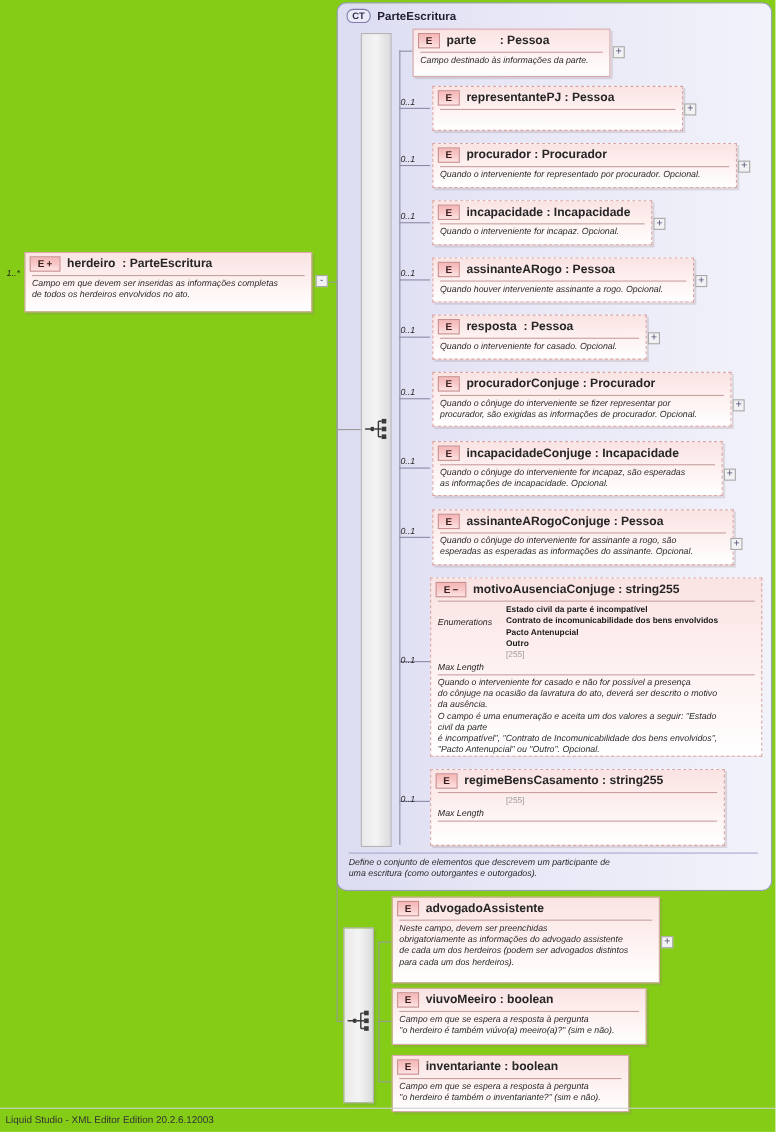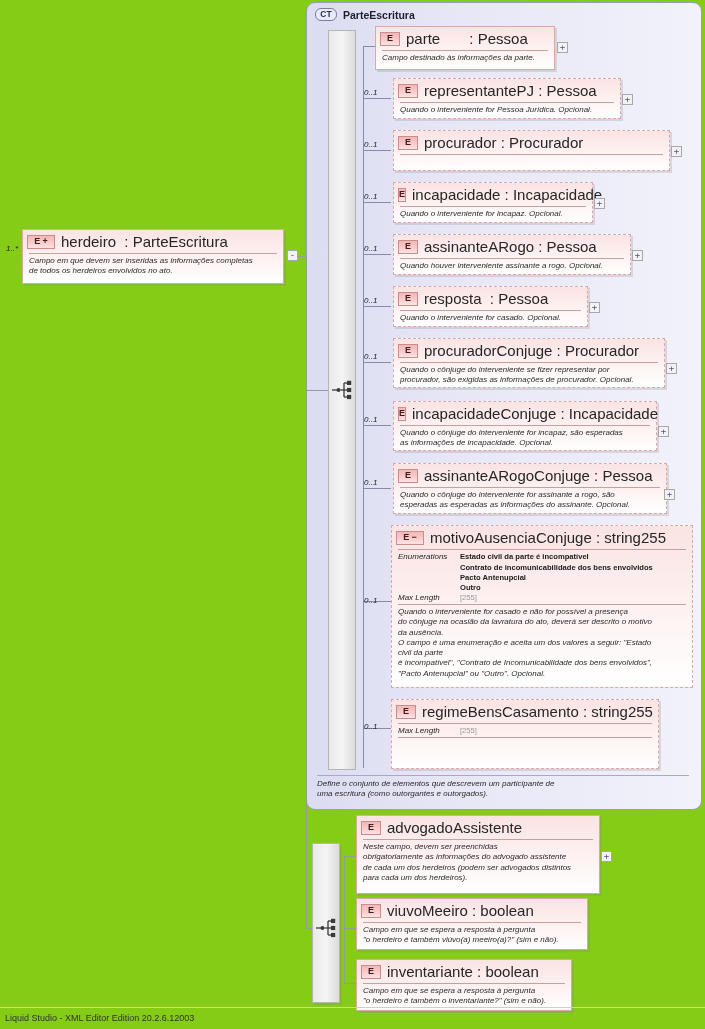--- a/index.html
+++ b/index.html
@@ -48,22 +48,22 @@
   }
   .etag.wide { width: 28px; }
   .etag .plus, .etag .minus {
     display: inline-block;
     margin-left: 2px;
     font-size: 9px;
     font-weight: bold;
     line-height: 1;
   }
   .node-title {
-    font-size: 15px;
-    font-weight: normal;
+    font-size: 11px;
+    font-weight: bold;
     color: #262626;
     white-space: pre;
     line-height: 1.15;
   }
   .node-sep {
     height: 0;
     border-top: 1px solid #c9a0a0;
     margin: 1px 6px 0 6px;
   }
   .node-desc {
@@ -81,20 +81,21 @@
     font-size: 8px;
     color: #222;
   }
   .facet-row { display: flex; align-items: flex-start; margin-bottom: 0px; }
   .facet-label {
     font-style: italic;
     width: 62px;
     flex: 0 0 62px;
     color: #1f1f1f;
     font-size: 8px;
+    margin-top: 12px;
   }
   .facet-vals { flex: 1; }
   .facet-val {
     font-size: 7.6px;
     font-weight: bold;
     color: #1a1a1a;
     line-height: 1.35;
     white-space: nowrap;
   }
   .facet-maxlen {
@@ -259,32 +260,32 @@
   <div class="toggle" style="left:557px; top:42px;">+</div>
 
   <div class="hline" style="left:363px; top:98px; width:28px;"></div>
   <div class="occ" style="left:364px; top:88px;">0..1</div>
   <div class="node dashed shadowed" style="left:393px; top:78px; width:228px; height:41px;">
     <div class="node-head">
       <span class="etag">E</span>
       <span class="node-title">representantePJ : Pessoa</span>
     </div>
     <div class="node-sep"></div>
-    <div class="node-desc">Quando o interveniente for Pessoa Jurídica. Opcional.</div>
   </div>
   <div class="toggle" style="left:622px; top:94px;">+</div>
 
   <div class="hline" style="left:363px; top:150px; width:28px;"></div>
   <div class="occ" style="left:364px; top:140px;">0..1</div>
   <div class="node dashed shadowed" style="left:393px; top:130px; width:277px; height:41px;">
     <div class="node-head">
       <span class="etag">E</span>
       <span class="node-title">procurador : Procurador</span>
     </div>
     <div class="node-sep"></div>
+    <div class="node-desc">Quando o interveniente for representado por procurador. Opcional.</div>
   </div>
   <div class="toggle" style="left:671px; top:146px;">+</div>
 
   <div class="hline" style="left:363px; top:202px; width:28px;"></div>
   <div class="occ" style="left:364px; top:192px;">0..1</div>
   <div class="node dashed shadowed" style="left:393px; top:182px; width:200px; height:41px;">
     <div class="node-head">
       <span class="etag">E</span>
       <span class="node-title">incapacidade : Incapacidade</span>
     </div>

